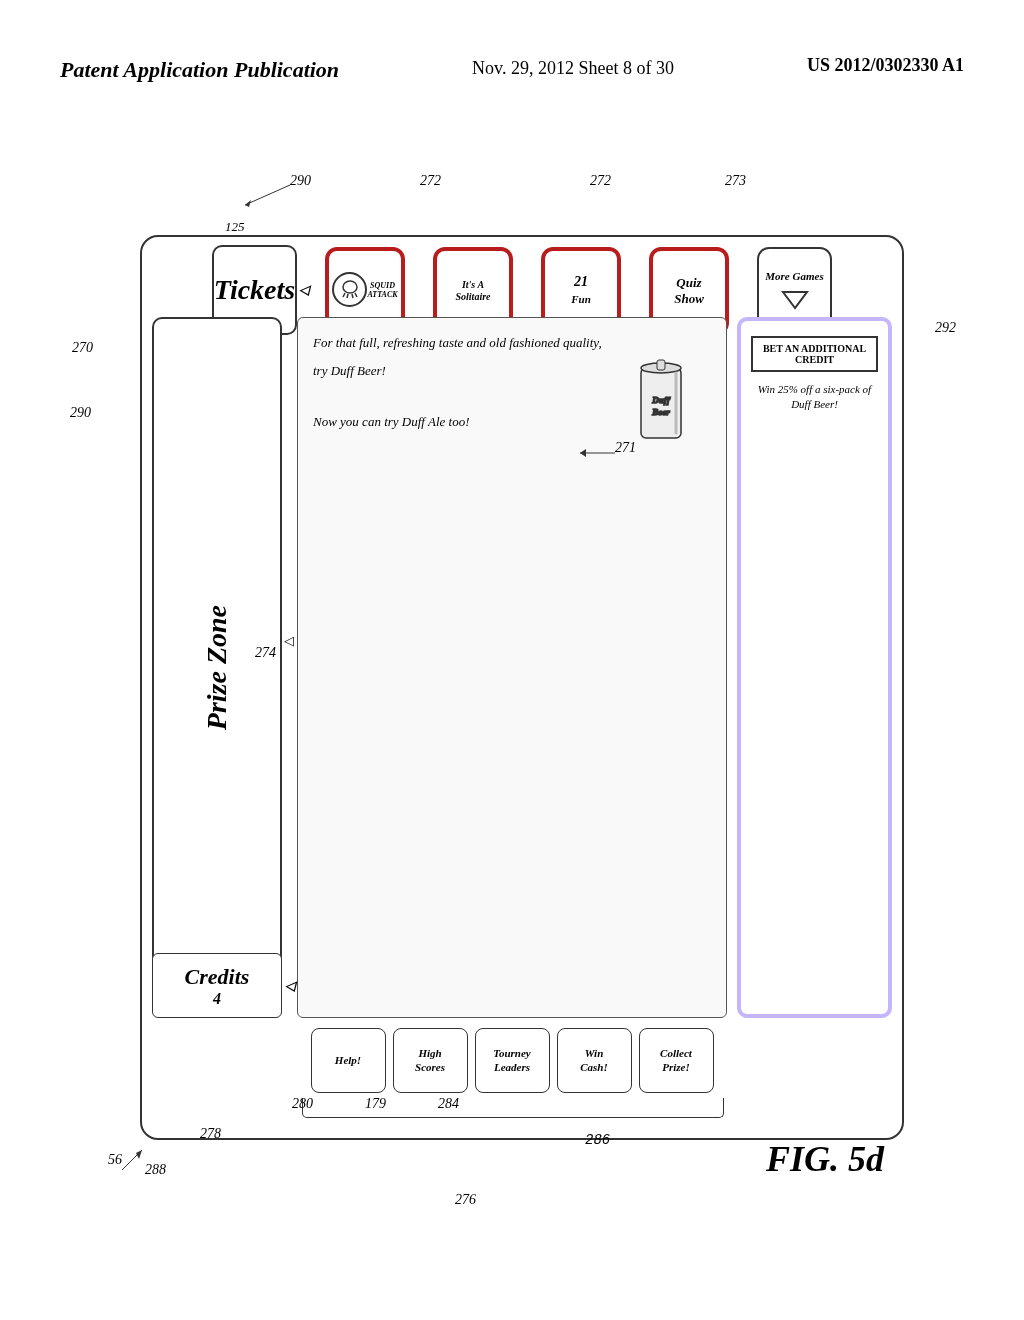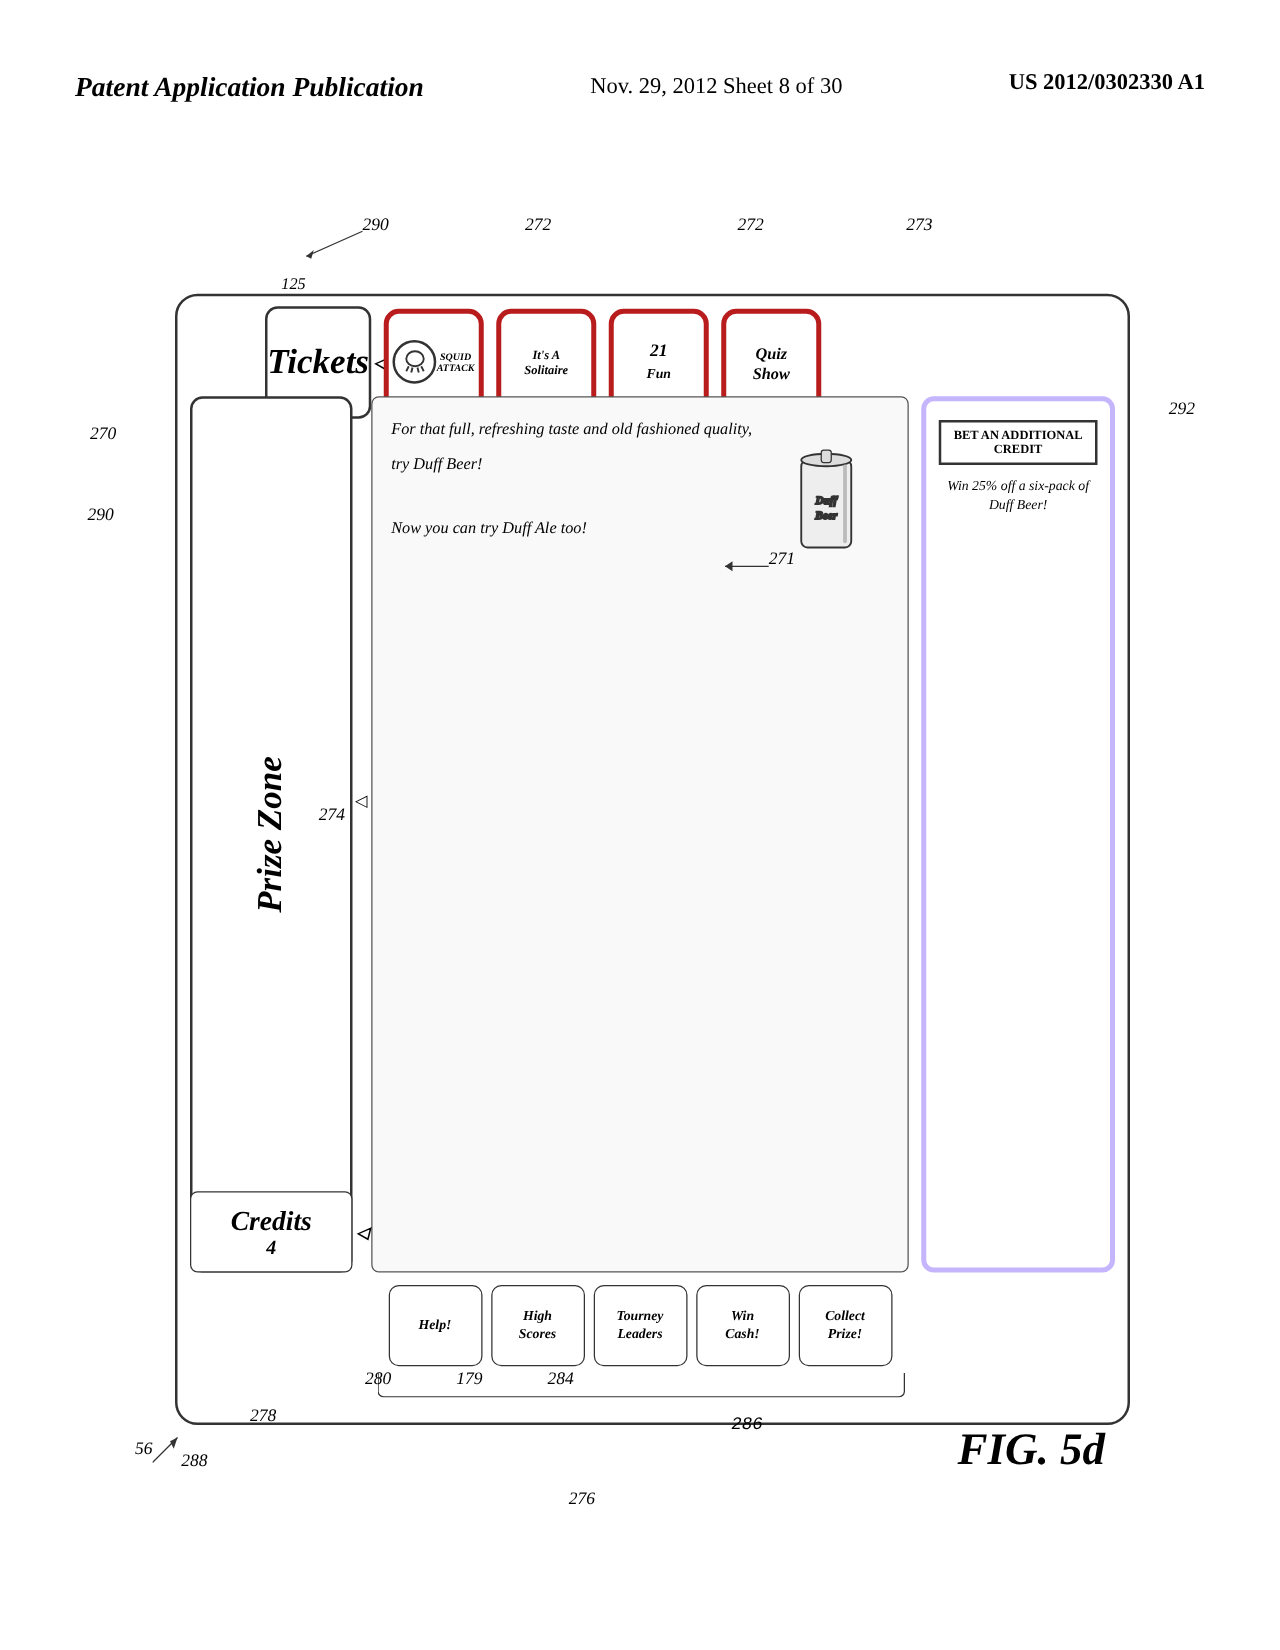--- a/index.html
+++ b/index.html
@@ -62,21 +62,21 @@
 
     
     .top-games-row {
       position: absolute;
       top: -2px;
       left: 60px;
       right: 60px;
       height: 100px;
       display: flex;
       align-items: flex-end;
-      gap: 10px;
+      gap: 28px;
       padding: 0 10px;
     }
 
     .game-icon {
       width: 80px;
       height: 88px;
       border: 4px solid #b91c1c;
       border-radius: 12px;
       display: flex;
       align-items: center;
@@ -361,20 +361,26 @@
       </div>
 
       <div class="game-icon">
         <div style="font-size:14px;font-style:italic;font-weight:bold;text-align:center;line-height:1.2;">21<br><span style="font-size:11px;">Fun</span></div>
       </div>
 
       <div class="game-icon">
         <div style="font-size:13px;font-style:italic;font-weight:bold;text-align:center;line-height:1.2;">Quiz<br>Show</div>
       </div>
 
+      <div class="more-games-btn">
+        <div style="font-size:11px;font-style:italic;font-weight:bold;margin-bottom:6px;">More Games</div>
+        <svg width="28" height="24" viewBox="0 0 28 24" fill="none" stroke="#333" stroke-width="2">
+          <polygon points="14,20 2,4 26,4"></polygon>
+        </svg>
+      </div>
     </div>
 
     <div class="left-sidebar">
       <div class="prize-zone-text">Prize Zone</div>
 
       <span style="position:absolute;right:-14px;top:45%;font-size:13px;">◁</span>
     </div>
 
     <div class="main-content">
       <div class="ad-content">

